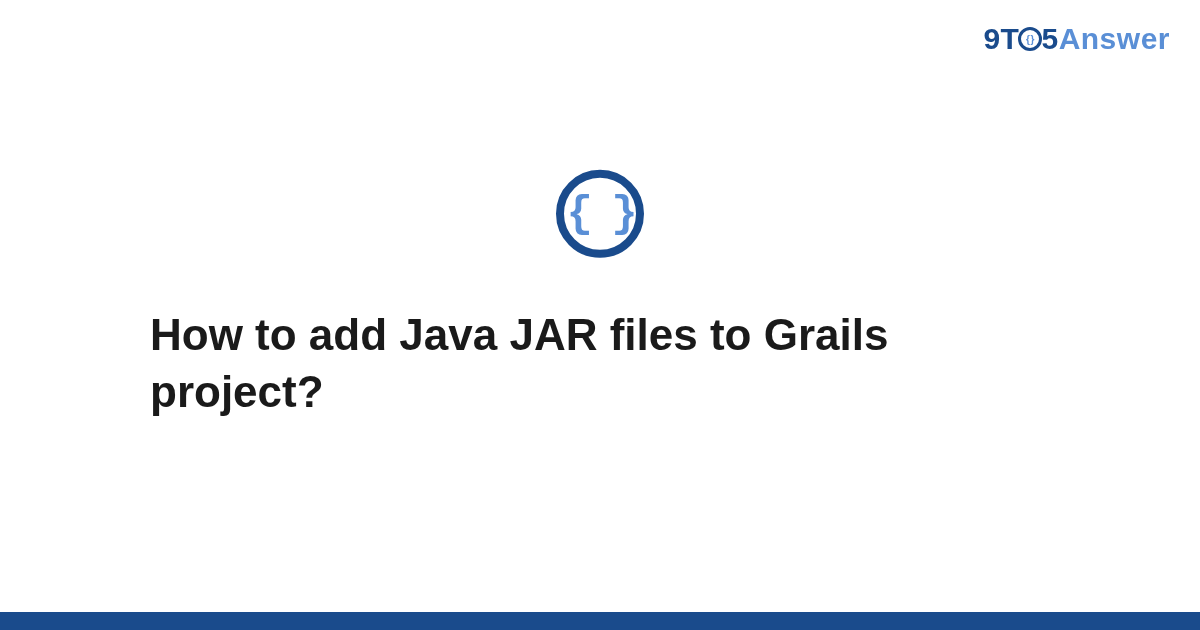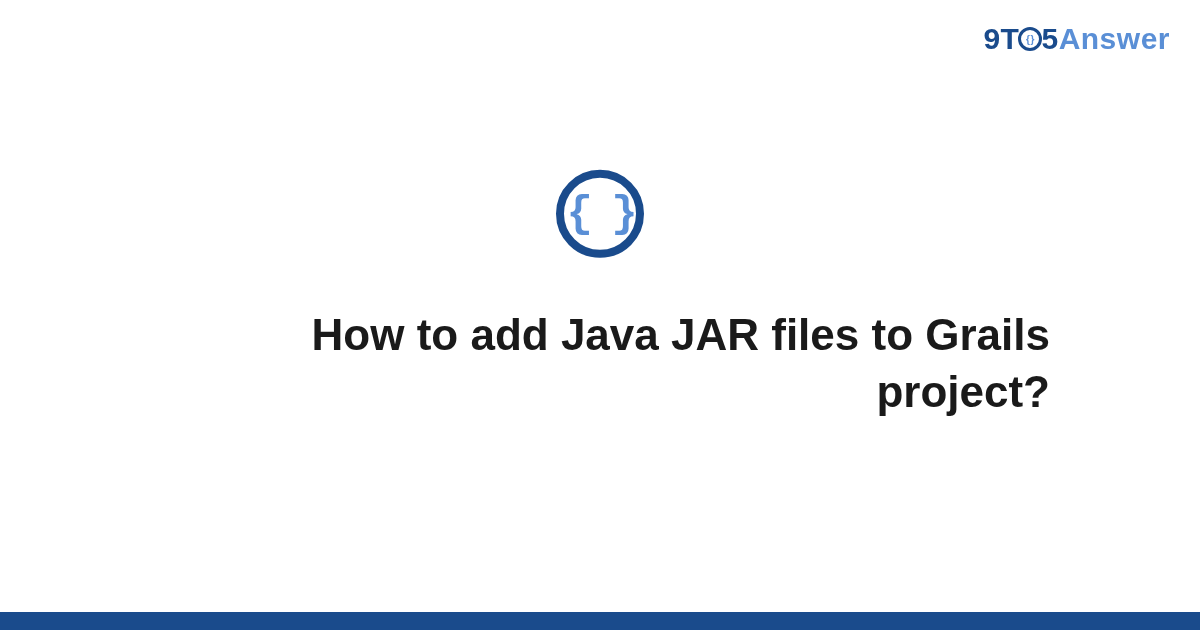--- a/index.html
+++ b/index.html
@@ -79,21 +79,21 @@
       font-weight: 700;
       color: #5a8fd6;
       font-family: "Courier New", monospace;
       letter-spacing: -4px;
       line-height: 1;
     }
     .title {
       font-size: 44px;
       font-weight: 700;
       color: #1a1a1a;
-      text-align: right;
+      text-align: left;
       line-height: 1.3;
       max-width: 900px;
     }
     .bottom-bar {
       position: absolute;
       bottom: 0;
       left: 0;
       width: 100%;
       height: 18px;
       background: #1a4b8c;

